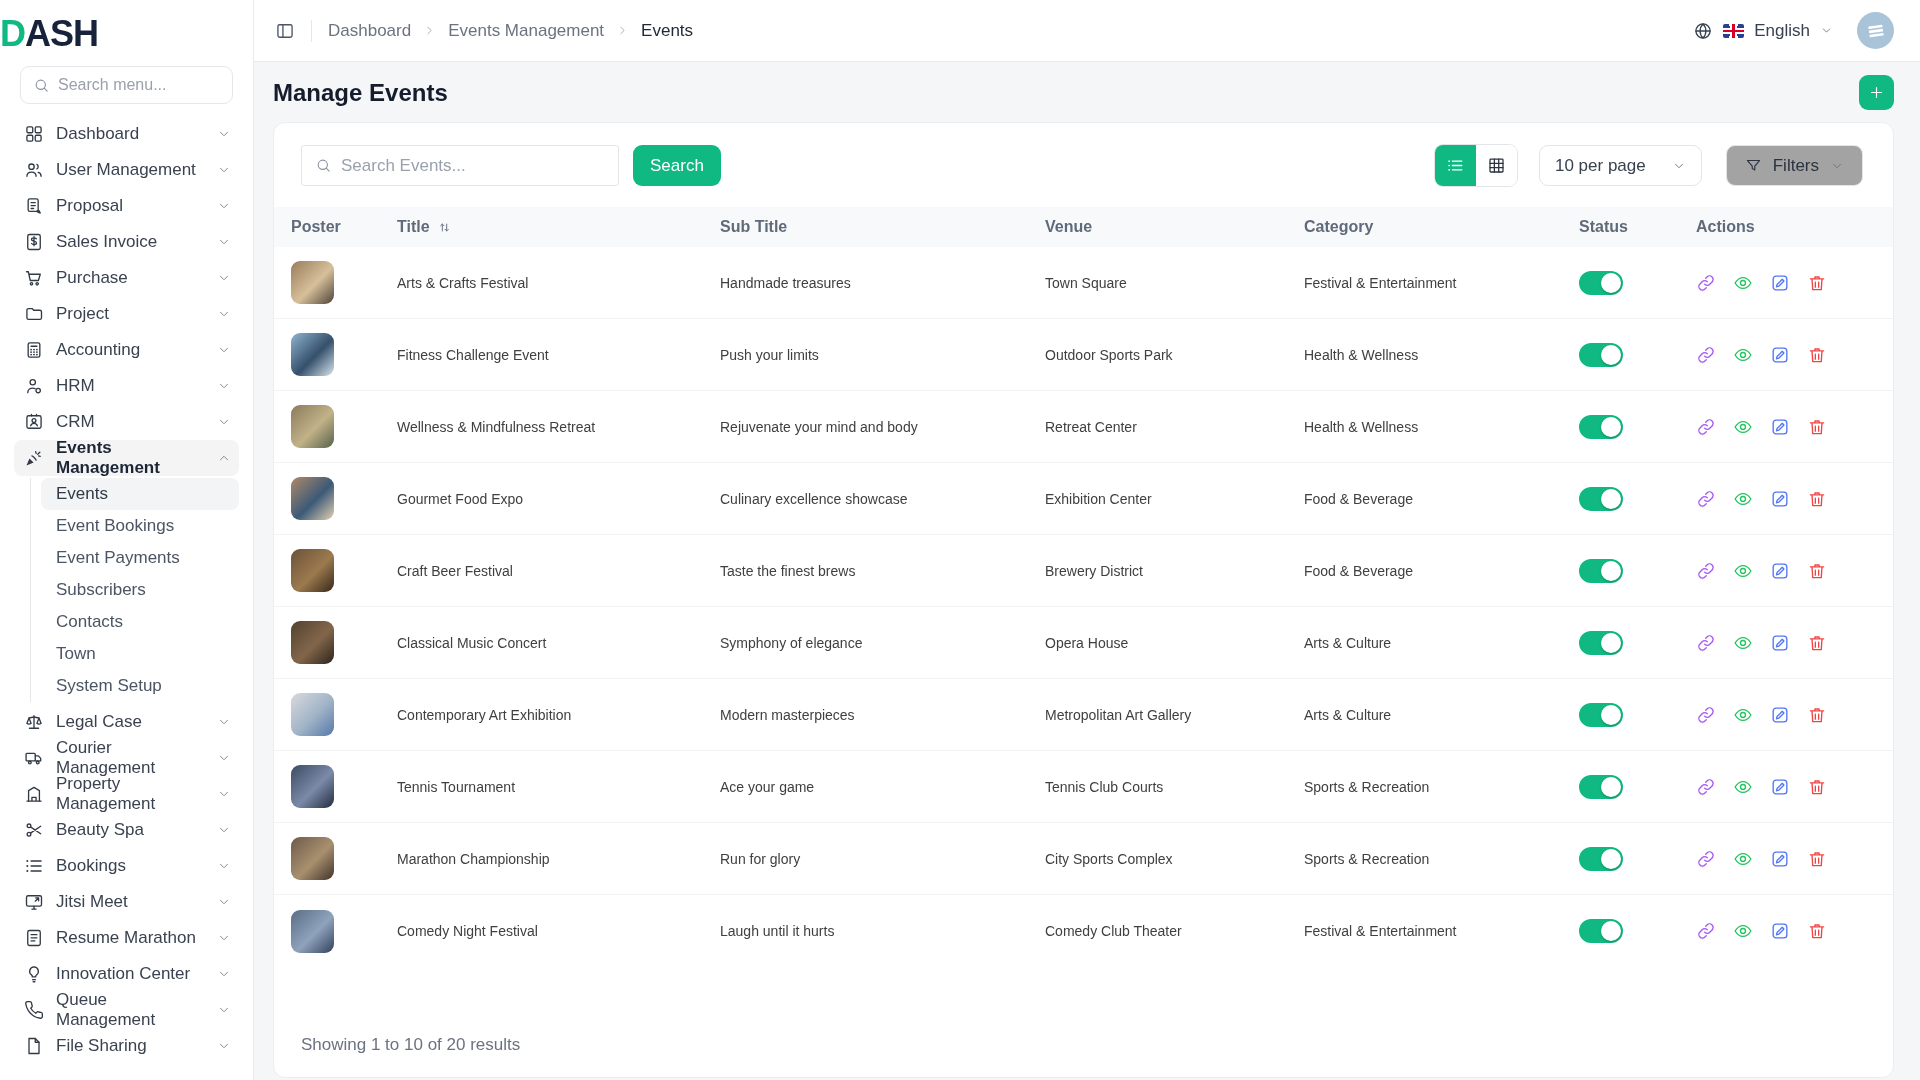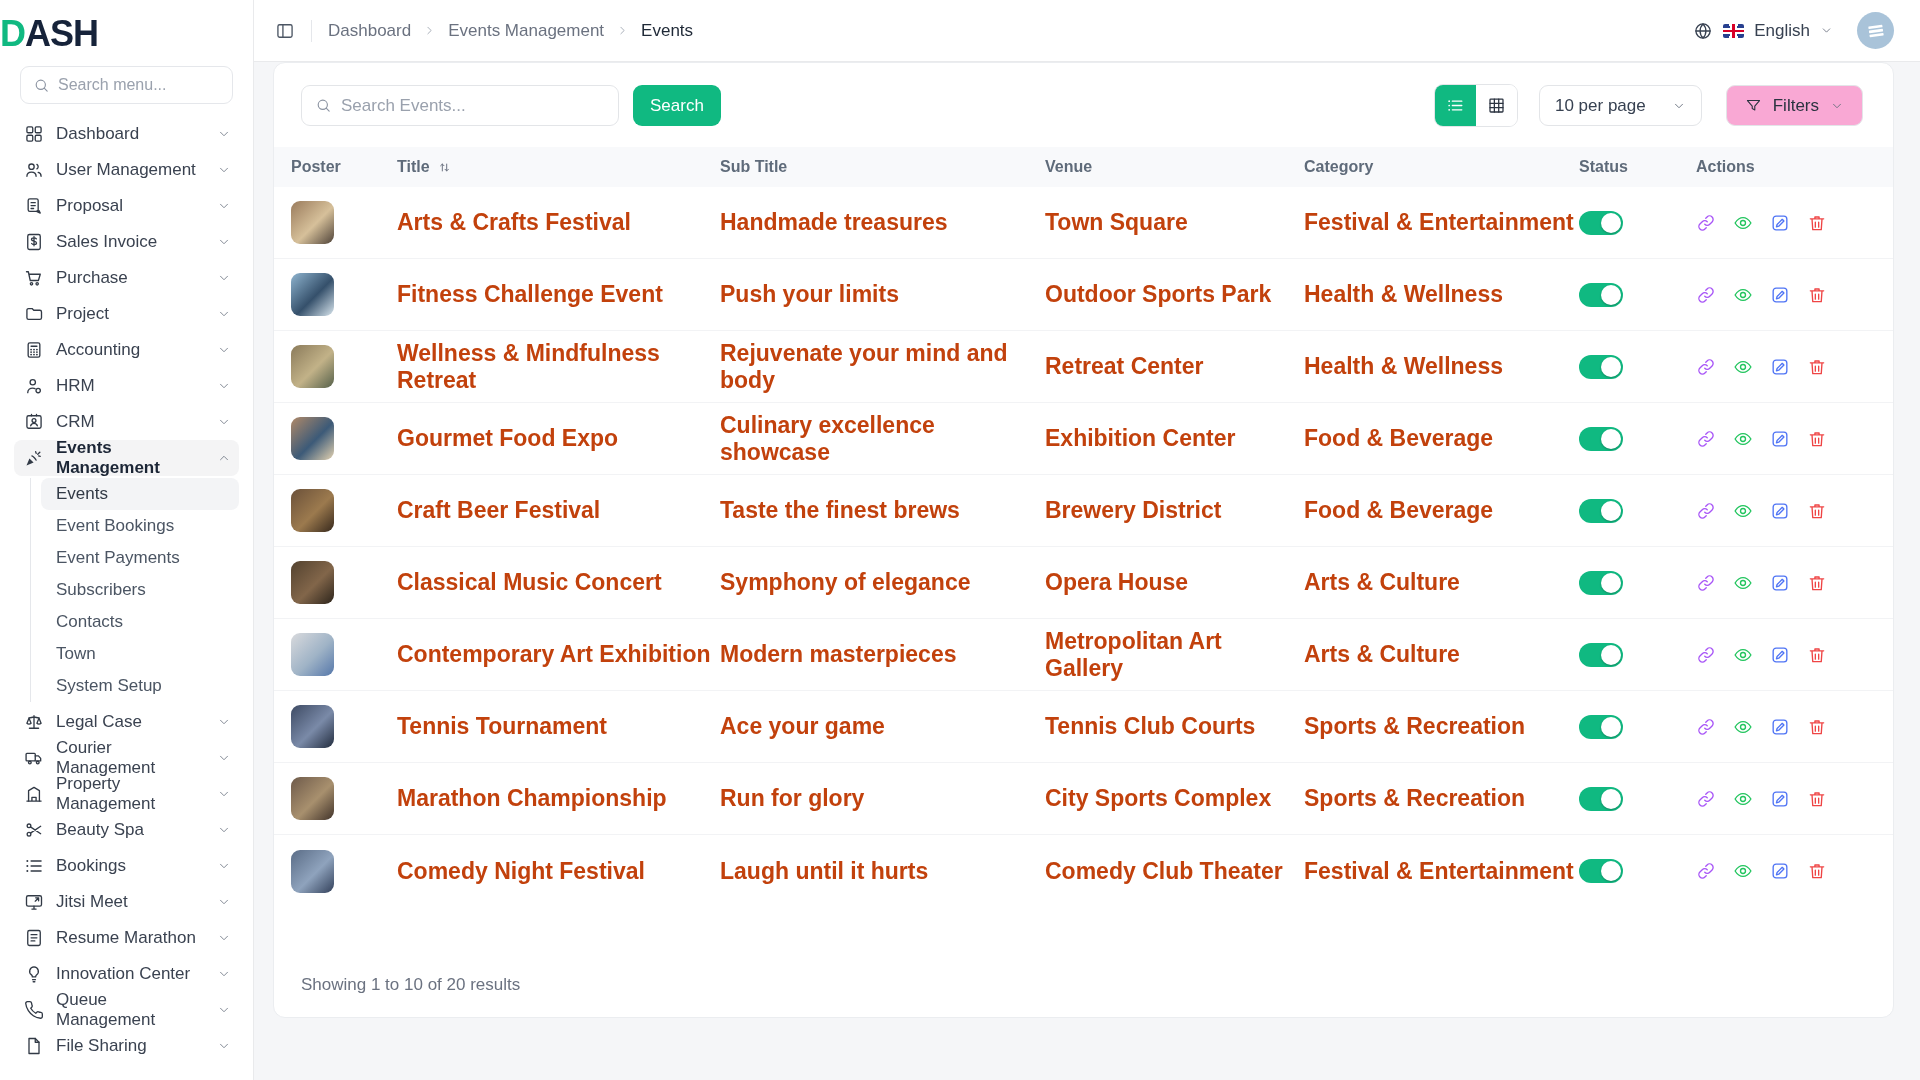--- a/index.html
+++ b/index.html
@@ -61,49 +61,49 @@
   .page-head { display:flex; align-items:center; justify-content:space-between; padding:13px 26px 12px 19px; }
   .page-title { font-size:24px; font-weight:700; color:#151d2c; }
   .add-btn { width:35px; height:35px; border:none; border-radius:9px; background:#10b981; color:#fff;
              display:flex; align-items:center; justify-content:center; cursor:pointer; }
   .add-btn .icon { width:17px; height:17px; }
 
   
   .card { margin:0 26px 0 19px; background:#fff; border:1px solid #ebedf0; border-radius:12px; overflow:hidden; }
   .toolbar { display:flex; align-items:center; padding:21px 30px 20px 27px; }
   .search-wrap { display:flex; align-items:center; gap:9px; width:318px; height:41px;
-                 border:1px solid #e3e5e8; border-radius:9px; padding:0 13px;justify-content:center; }
+                 border:1px solid #e3e5e8; border-radius:3px; padding:0 13px;justify-content:center; }
   .search-wrap .icon { width:17px; height:17px; color:#8b93a1; flex:0 0 auto; }
   .search-wrap input { border:none; outline:none; width:100%; font-size:17px; color:#3a4250;
                        font-family:inherit; }
   .search-wrap input::placeholder { color:#9aa1ad; }
   .search-btn { margin-left:14px; height:41px; padding:0 17px; background:#10b981; color:#fff;
                 border:none; border-radius:9px; font-size:17px; font-family:inherit; cursor:pointer; }
   .toolbar .spacer { flex:1; }
   .view-toggle { display:flex; border:1px solid #e3e5e8; border-radius:9px; overflow:hidden; }
   .view-btn { width:41px; height:41px; display:flex; align-items:center; justify-content:center;
               background:#fff; border:none; cursor:pointer; color:#2b3340; }
   .view-btn .icon { width:19px; height:19px; }
   .view-btn.active { background:#10b981; color:#fff; }
   .per-page { display:flex; align-items:center; gap:26px; height:41px; margin-left:21px; padding:0 15px;
               border:1px solid #e3e5e8; border-radius:9px; background:#fff; font-size:17px; color:#374151;
               font-family:inherit; cursor:pointer; }
   .per-page .chev, .filters-btn .chev { width:14px; height:14px; color:#6b7280; }
   .filters-btn { display:flex; align-items:center; gap:11px; height:41px; margin-left:24px; padding:0 18px;
-                 border:1px solid #e3e5e8; border-radius:9px; background:#f9a8d4; font-size:17px; color:#2b3340;
+                 border:1px solid #e3e5e8; border-radius:9px; background:#a3a3a3; font-size:17px; color:#2b3340;
                  font-family:inherit; cursor:pointer; }
   .filters-btn .funnel { width:17px; height:17px; color:#2b3340; }
 
   
   .grid-row { display:grid; grid-template-columns:106px 323px 325px 259px 275px 117px 1fr;
               align-items:center; padding:0 20px 0 17px; }
   .thead { height:40px; background:#f8f9fb; color:#5f6b7a; font-size:16px; font-weight:600; }
   .th { display:flex; align-items:center; gap:7px; }
   .sort-icon { width:15px; height:15px; color:#6b7280; cursor:pointer; }
-  .trow { height:72px; border-bottom:1px solid #f2f3f5; font-size:23px; color:#c2410c; background:#fff;font-weight:bold; }
+  .trow { height:72px; border-bottom:1px solid #f2f3f5; font-size:14px; color:#404040; background:#fff; }
   .trow:last-child { border-bottom:none; }
   .poster { width:43px; height:43px; border-radius:9px; cursor:pointer; }
   .toggle { position:relative; width:44px; height:24px; border-radius:12px; background:#d1d5db; cursor:pointer; }
   .toggle.on { background:#10b981; }
   .toggle .knob { position:absolute; top:2px; right:2px; width:20px; height:20px; border-radius:50%;
                   background:#fff; box-shadow:0 1px 2px rgba(0,0,0,.25); }
   .actions-cell { display:flex; align-items:center; gap:17px; }
   .action-icon { width:20px; height:20px; cursor:pointer; display:inline-block; }
 
   
@@ -499,20 +499,30 @@
               <g fill="#ffffff" transform="rotate(-8 12 12)">
                 <rect x="5.5" y="7" width="13" height="2.4" rx="0.5"></rect>
                 <rect x="5.5" y="10.8" width="13" height="2.4" rx="0.5"></rect>
                 <rect x="5.5" y="14.6" width="13" height="2.4" rx="0.5"></rect>
               </g>
             </svg>
         </div>
       </div>
     </header>
 
+    <div class="page-head">
+      <h1 class="page-title">Manage Events</h1>
+      <button class="add-btn">
+        <span class="icon">
+            <svg viewBox="0 0 24 24" fill="none" stroke="currentColor" stroke-width="1.6" stroke-linecap="round" stroke-linejoin="round">
+              <path d="M12 5v14M5 12h14"></path>
+            </svg>
+          </span>
+      </button>
+    </div>
 
     <div class="card">
 
       <div class="toolbar">
         <div class="search-wrap">
           <span class="icon">
               <svg viewBox="0 0 24 24" fill="none" stroke="currentColor" stroke-width="1.6" stroke-linecap="round" stroke-linejoin="round">
                 <circle cx="11" cy="11" r="6.5"></circle>
                 <path d="M15.8 15.8L20 20"></path>
               </svg>

